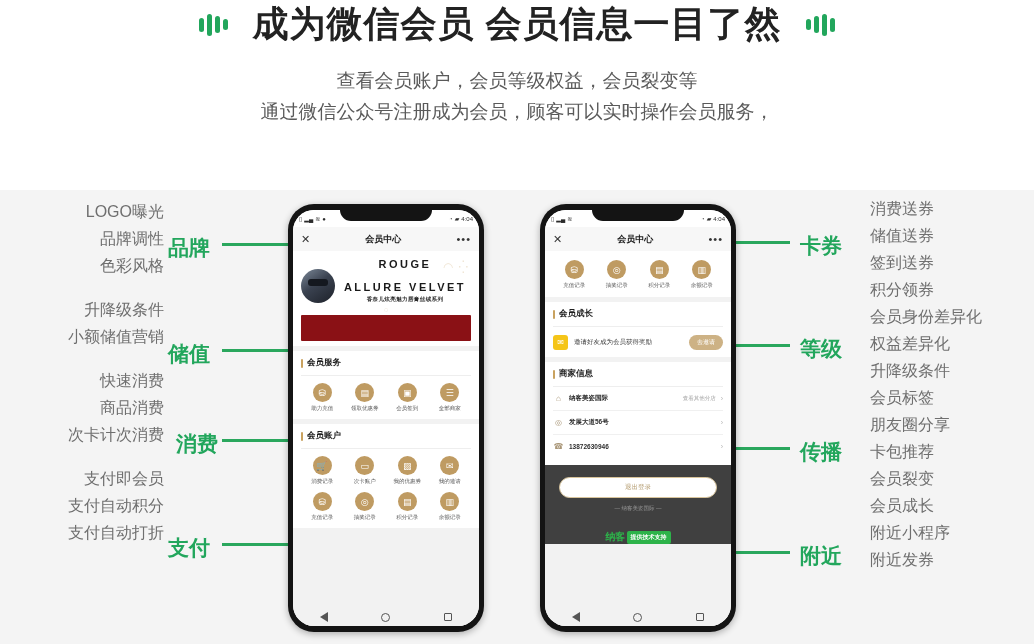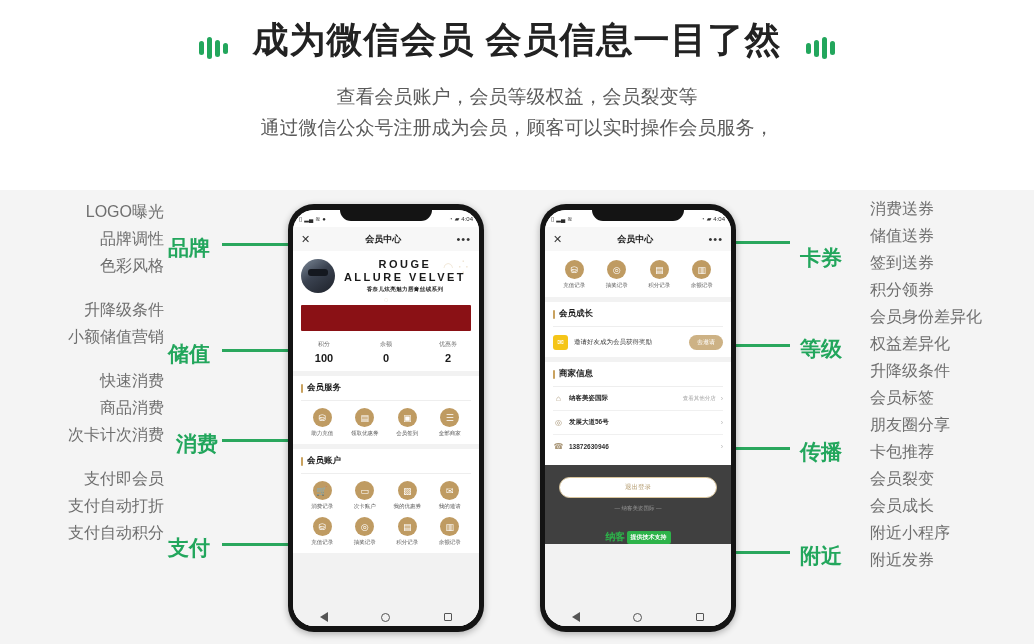--- a/index.html
+++ b/index.html
@@ -10,21 +10,21 @@
     overflow: hidden;
   }
   #page { position: relative; width: 1034px; height: 644px; }
 
   
   .header {
     position: absolute; left: 0; top: 0; width: 1034px; height: 190px;
     background: #ffffff;
     display: flex; flex-direction: column; align-items: center;
   }
-  .title-row { display: flex; align-items: flex-end; gap: 24px; margin-top: 16px; }
+  .title-row { display: flex; align-items: center; gap: 24px; }
   .title-text {
     font-size: 36px; font-weight: bold; color: #222222;
     letter-spacing: 1px; white-space: nowrap;
   }
   .bars { display: flex; align-items: center; gap: 3px; height: 34px; }
   .bars span { display: block; width: 5px; border-radius: 3px; background: #22a65c; }
 
   .subtitle {
     margin-top: 16px; text-align: center;
     font-size: 19px; color: #5a5a5a; line-height: 1.65;
@@ -116,21 +116,21 @@
     width: 34px; height: 34px; border-radius: 50%; flex: 0 0 auto;
     background: linear-gradient(145deg,#7d8a99 0%,#3a4250 45%,#1d2129 100%);
     position: relative; overflow: hidden;
   }
   .avatar::after {
     content:''; position:absolute; left:7px; top:10px; width:20px; height:7px;
     background:#14181f; border-radius:3px;
   }
   .brand-txt { flex: 1 1 auto; text-align: center; padding-right: 2px; }
   .brand-l1 { font-size: 11px; font-weight: bold; letter-spacing: 2.5px; color: #1a1a1a; }
-  .brand-l2 { font-size: 11px; font-weight: bold; letter-spacing: 2.5px; color: #1a1a1a; margin-top: 1px; }
+  .brand-l2 { font-size: 11px; font-weight: bold; letter-spacing: 2.5px; color: #1a1a1a; margin-top: 11px; }
   .brand-l3 { font-size: 5.5px; font-weight: bold; color: #2b2b2b; margin-top: 3px; letter-spacing: .4px; }
   .deco-c {
     position: absolute; right: 2px; top: 2px; font-size: 12px; color: #efe4d2;
     letter-spacing: 1px;
   }
   .qmark { text-align: center; font-size: 7px; color: #d9c9ab; margin-top: 3px; }
   .banner { height: 26px; background: #8a1115; margin-top: 2px; border-radius: 1px; }
   .stats { display: flex; background: #ffffff; padding: 4px 0 7px; }
   .stat { flex: 1 1 0; text-align: center; }
   .stat-k { font-size: 6px; color: #6d6d6d; }
@@ -227,42 +227,42 @@
       <div class="sub-label">色彩风格</div>
       <div class="gap-row"></div>
       <div class="sub-label">升降级条件</div>
       <div class="sub-label">小额储值营销</div>
       <div class="gap-row"></div>
       <div class="sub-label">快速消费</div>
       <div class="sub-label">商品消费</div>
       <div class="sub-label">次卡计次消费</div>
       <div class="gap-row"></div>
       <div class="sub-label">支付即会员</div>
+      <div class="sub-label">支付自动积分</div>
       <div class="sub-label">支付自动打折</div>
-      <div class="sub-label">支付自动积分</div>
     </div>
 
     <div class="tag tag-left" style="left:168px; top:44px;">品牌</div>
     <div class="tag tag-left" style="left:168px; top:150px;">储值</div>
     <div class="tag tag-left" style="left:176px; top:240px;">消费</div>
     <div class="tag tag-left" style="left:168px; top:344px;">支付</div>
 
     <div class="conn" style="left:222px; top:53px;  width:72px;"></div>
     <div class="dot" style="left:290px; top:48px;"></div>
 
     <div class="conn" style="left:222px; top:159px; width:82px;"></div>
     <div class="dot" style="left:300px; top:154px;"></div>
 
     <div class="conn" style="left:222px; top:249px; width:86px;"></div>
     <div class="dot" style="left:304px; top:244px;"></div>
 
     <div class="conn" style="left:222px; top:353px; width:86px;"></div>
     <div class="dot" style="left:304px; top:348px;"></div>
 
-    <div class="tag" style="left:800px; top:54px;text-align:center;">卡券</div>
+    <div class="tag" style="left:800px; top:42px;text-align:center;">卡券</div>
     <div class="tag" style="left:800px; top:145px;">等级</div>
     <div class="tag" style="left:800px; top:248px;">传播</div>
     <div class="tag" style="left:800px; top:352px;">附近</div>
 
     <div class="conn" style="left:728px; top:51px;  width:62px;"></div>
     <div class="dot" style="left:722px; top:46px;"></div>
 
     <div class="conn" style="left:728px; top:154px; width:62px;"></div>
     <div class="dot" style="left:722px; top:149px;"></div>
 
@@ -322,34 +322,20 @@
                 <div class="brand-l1">ROUGE</div>
                 <div class="brand-l2">ALLURE VELVET</div>
                 <div class="brand-l3">香奈儿炫亮魅力唇膏丝绒系列</div>
               </div>
               <span class="deco-c">◠ ⁛</span>
             </div>
             <div class="qmark">◌</div>
             <div class="banner"></div>
           </div>
 
-          <div class="stats">
-            <div class="stat">
-              <div class="stat-k">积分</div>
-              <div class="stat-v">100</div>
-            </div>
-            <div class="stat">
-              <div class="stat-k">余额</div>
-              <div class="stat-v">0</div>
-            </div>
-            <div class="stat">
-              <div class="stat-k">优惠券</div>
-              <div class="stat-v">2</div>
-            </div>
-          </div>
 
           <div class="block">
             <div class="blk-title">
               <span class="blk-bar"></span>
               <span class="blk-txt">会员服务</span>
             </div>
             <div class="blk-rule"></div>
             <div class="grid4">
               <div class="gitem">
                 <div class="gicon">⛁</div>

